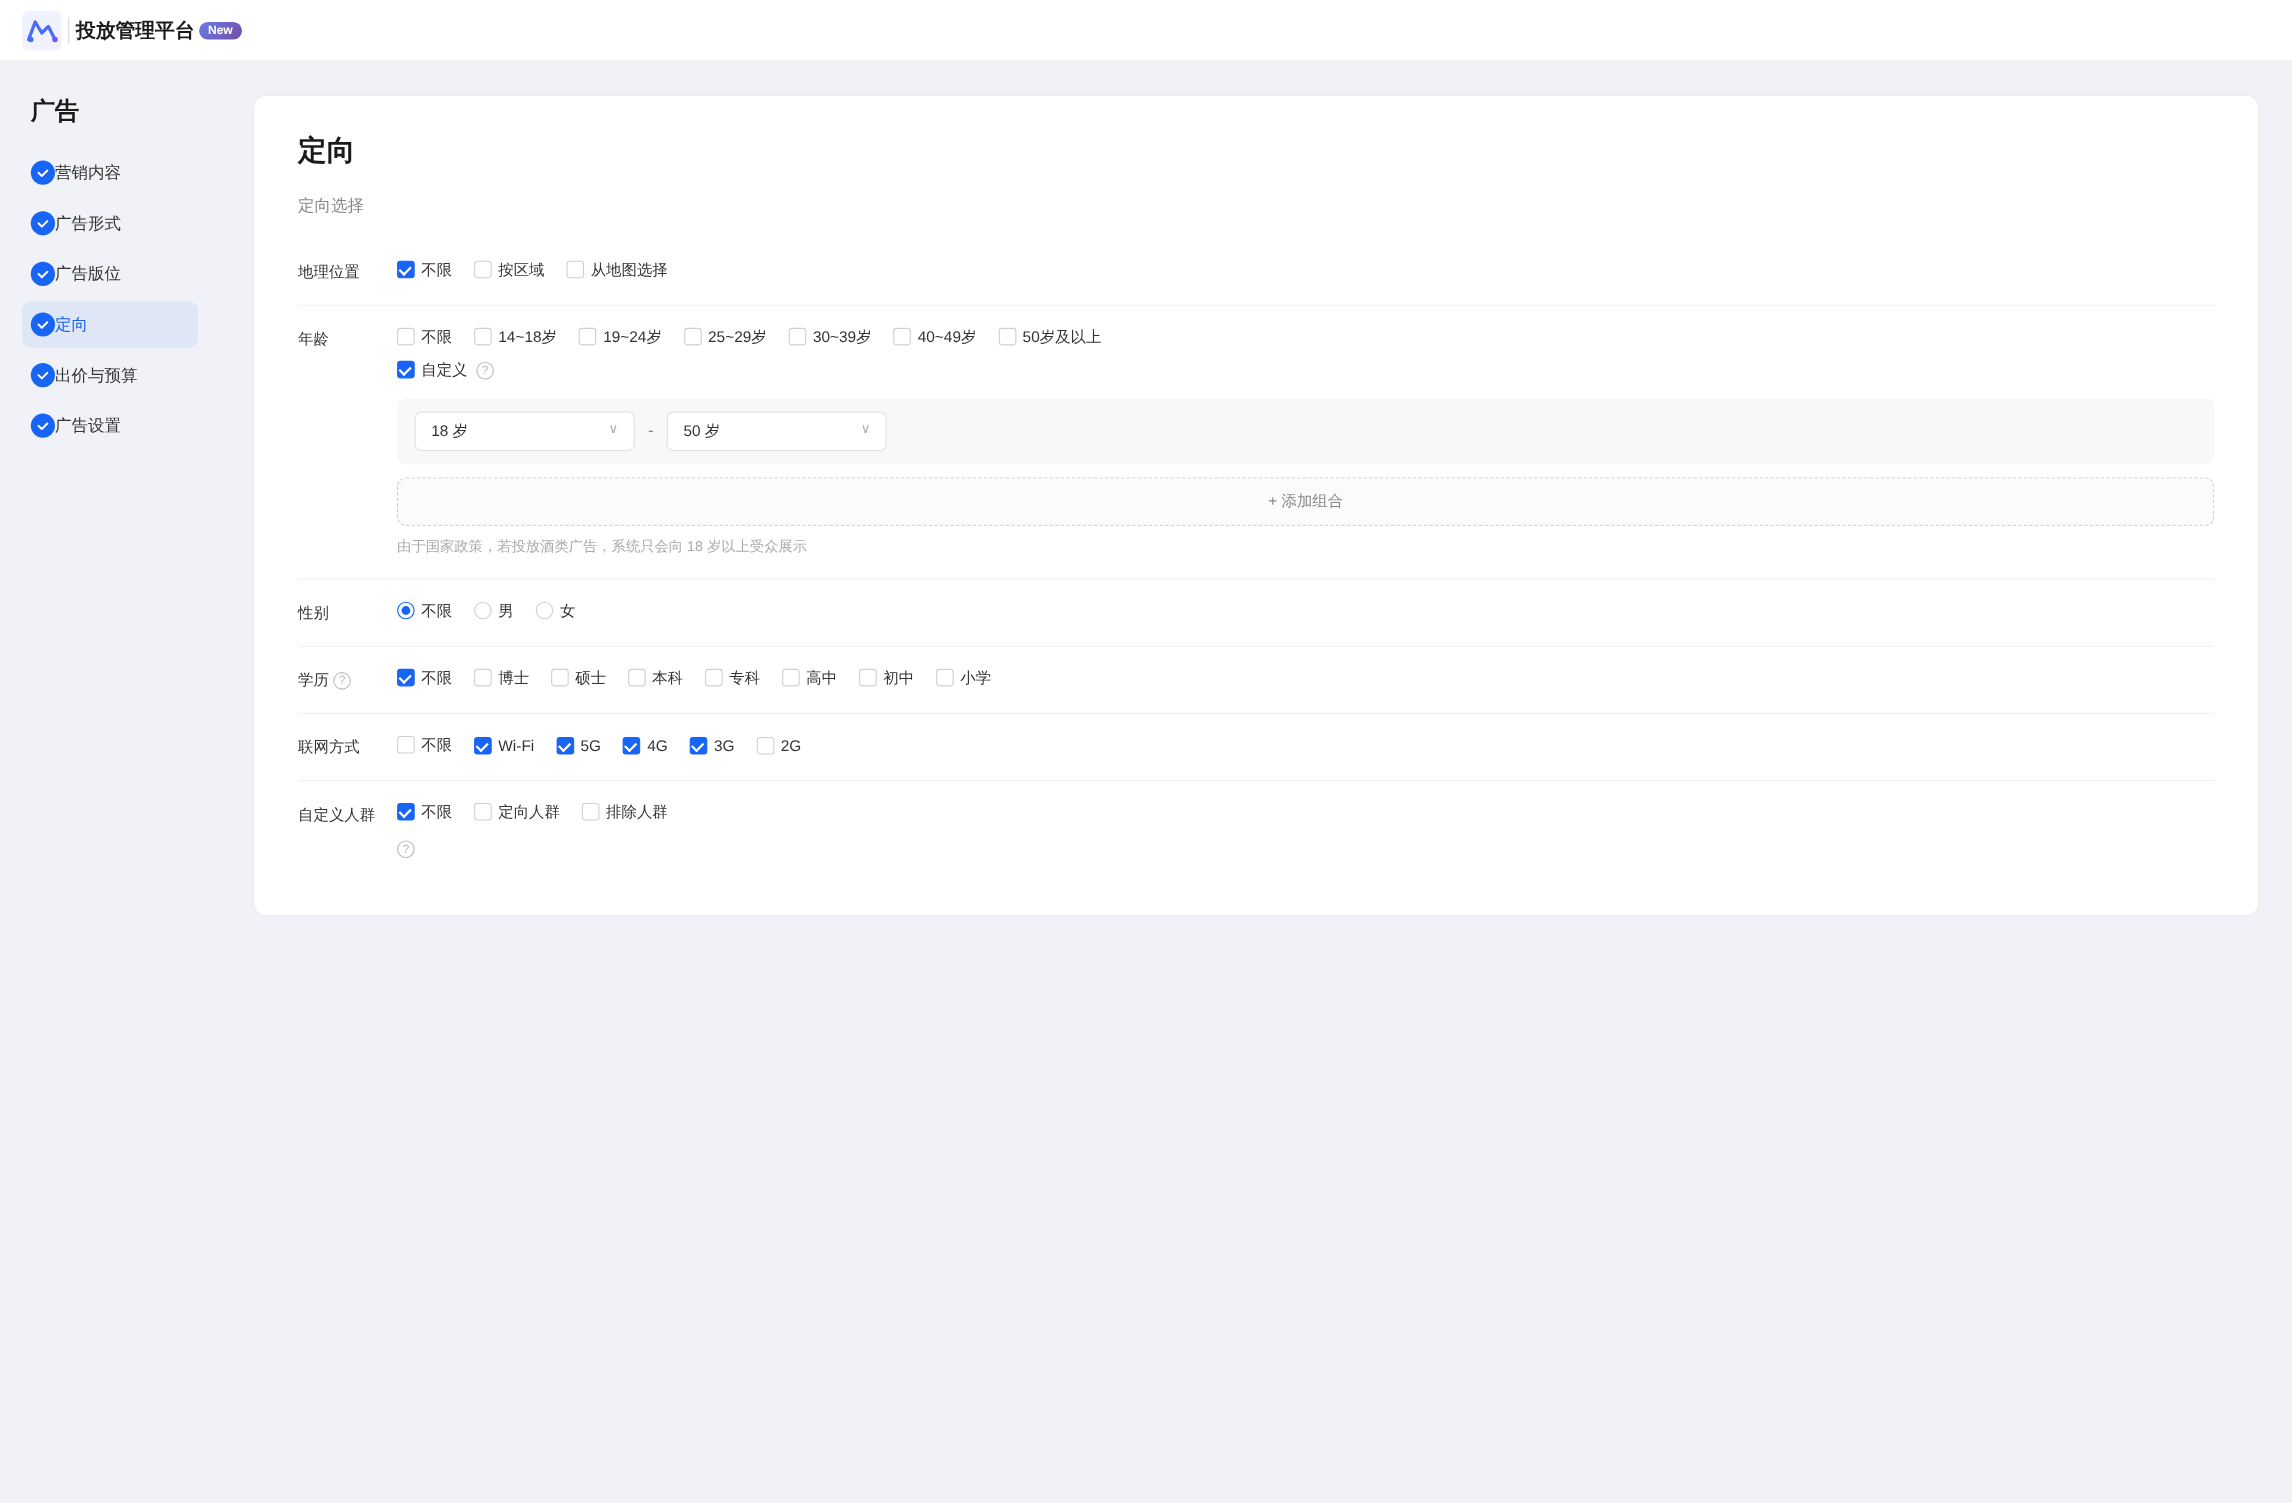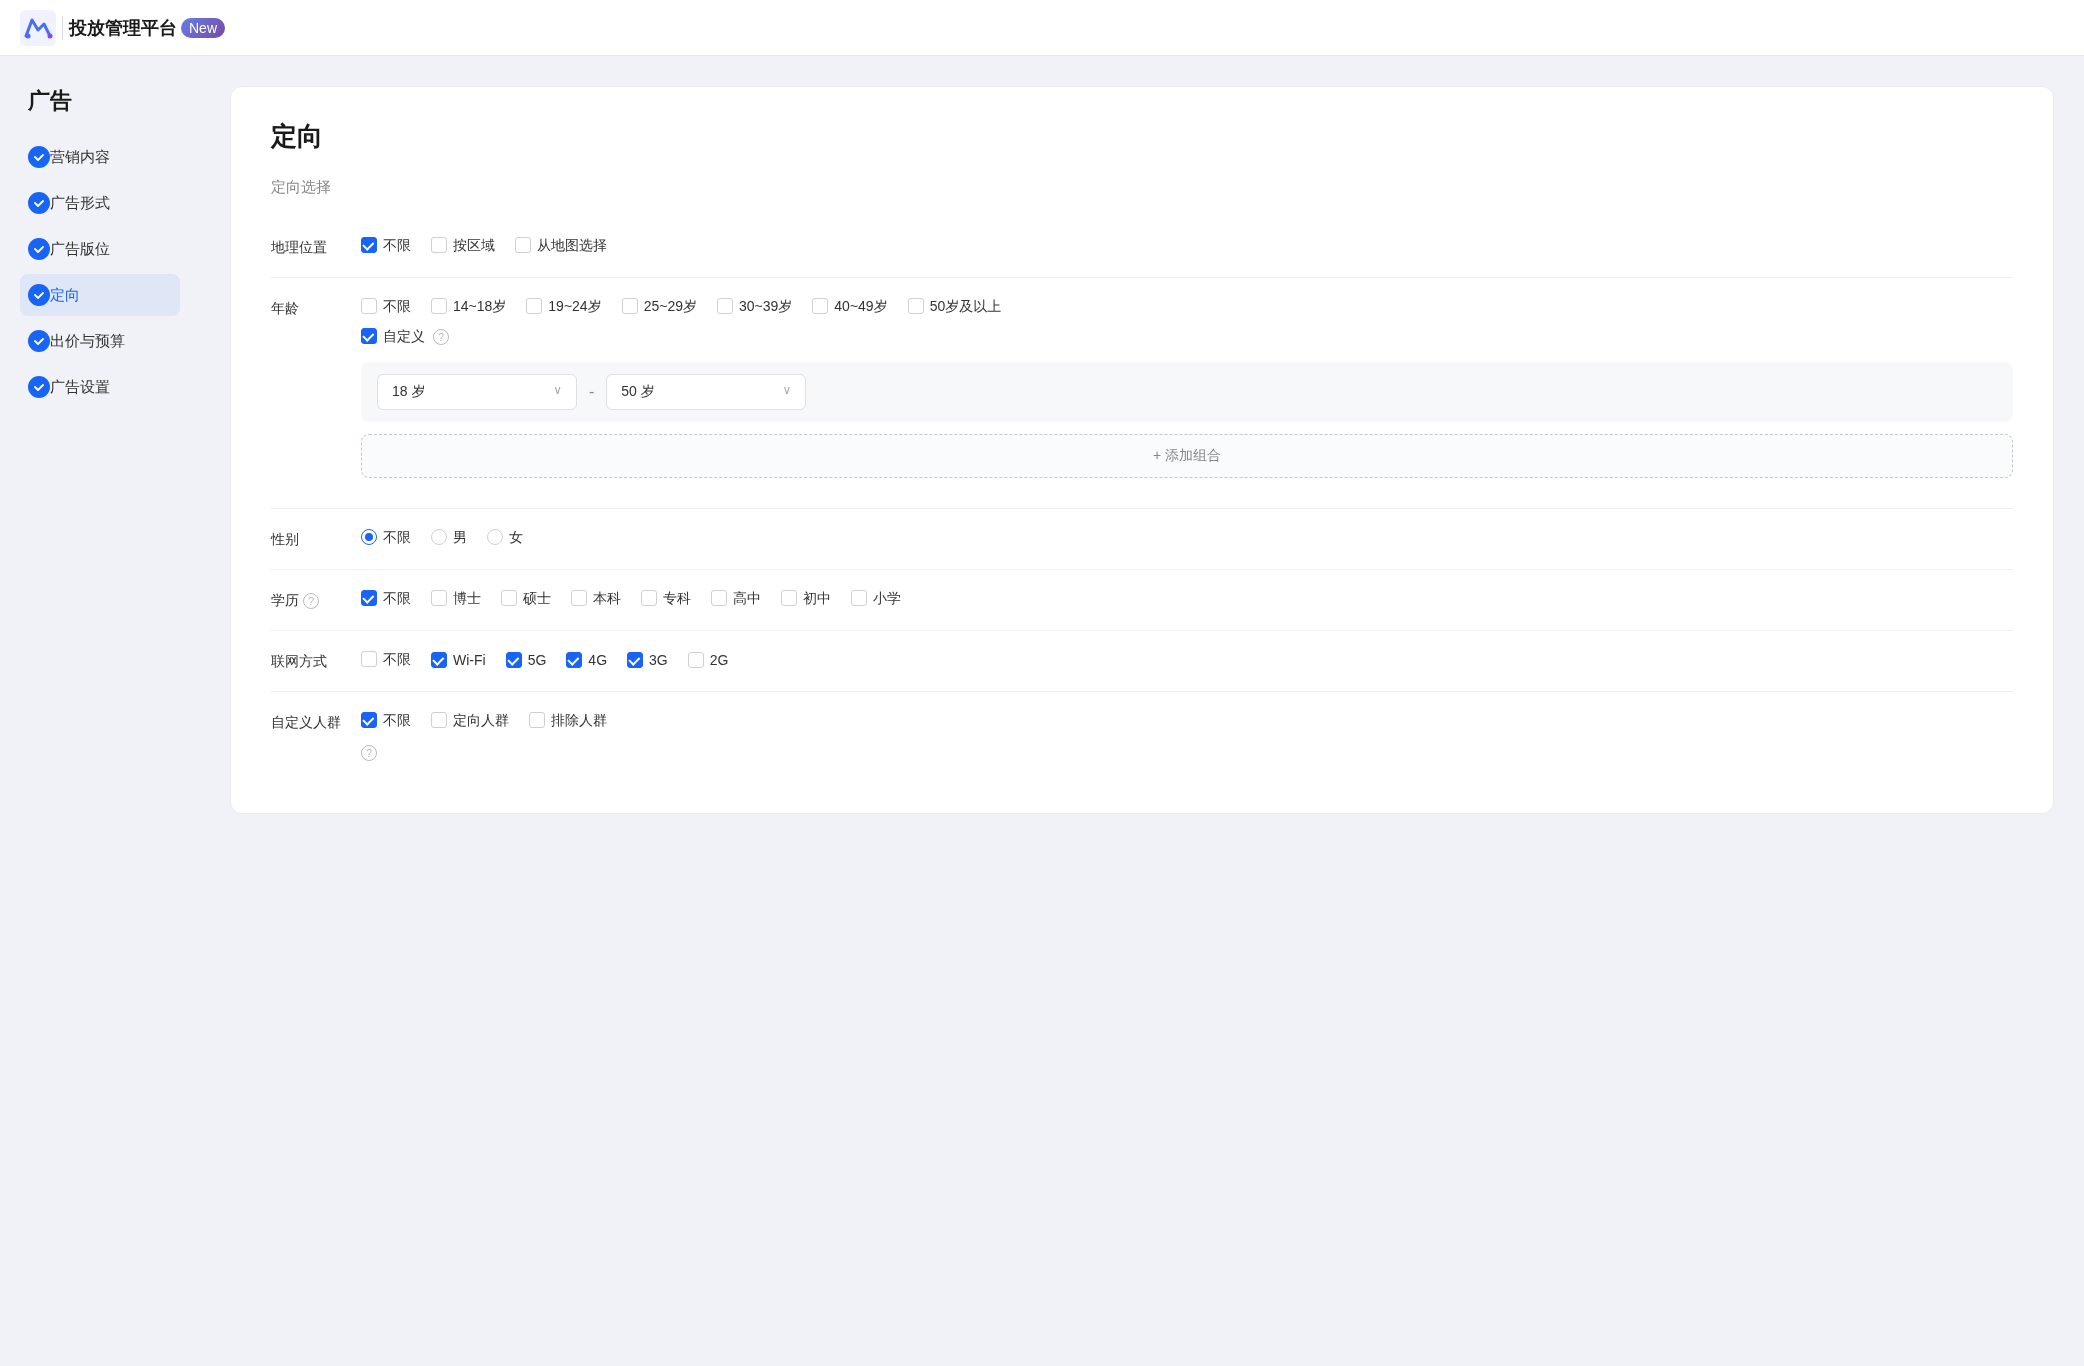--- a/index.html
+++ b/index.html
@@ -36,24 +36,24 @@
       margin: 0 6px;
     }
     .header-title {
       font-size: 18px;
       font-weight: 600;
       color: #1a1a1a;
     }
     .new-badge {
       background: linear-gradient(135deg, #667eea, #764ba2);
       color: #fff;
-      font-size: 14px;
+      font-size: 11px;
       padding: 2px 8px;
       border-radius: 10px;
-      font-weight: 400;
+      font-weight: 700;
       margin-left: 4px;
     }
 
     
     .main-layout {
       display: flex;
       margin-top: 56px;
       min-height: calc(100vh - 56px);
     }
 
@@ -432,20 +432,21 @@
                 <span class="age-select-text">18 岁</span>
                 <span class="age-select-arrow">∨</span>
               </div>
               <span class="age-separator">-</span>
               <div class="age-select">
                 <span class="age-select-text">50 岁</span>
                 <span class="age-select-arrow">∨</span>
               </div>
             </div>
             <div class="add-group-btn">+ 添加组合</div>
+            <div class="age-notice">由于国家政策，若投放酒类广告，系统只会向 18 岁以上受众展示</div>
           </div>
 
         </div>
       </div>
 
       <div class="form-row">
         <div class="form-row-label">性别</div>
         <div class="form-row-content">
 
           <label class="radio-label">

